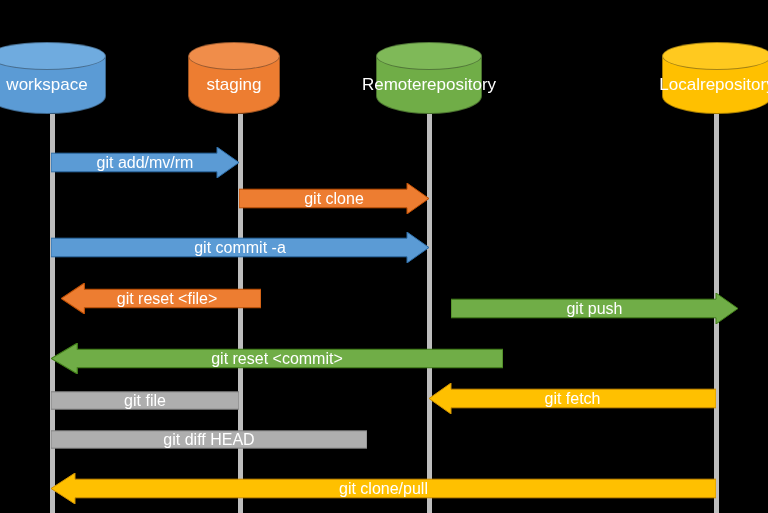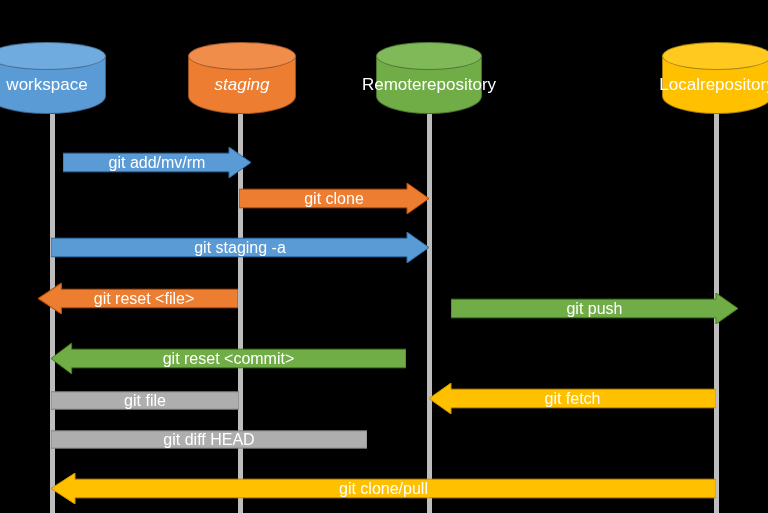--- a/index.html
+++ b/index.html
@@ -91,21 +91,21 @@
   }
 </style>
 </head>
 <body>
 
 <div id="stage">
     <div class="lifeline" style="left: 50px; top: 114px; height: 399px; background: rgb(189, 189, 189);"></div>
     <div class="lifeline" style="left: 238px; top: 114px; height: 399px; background: rgb(189, 189, 189);"></div>
     <div class="lifeline" style="left: 427px; top: 114px; height: 399px; background: rgb(189, 189, 189);"></div>
     <div class="lifeline" style="left: 714px; top: 114px; height: 399px; background: rgb(189, 189, 189);"></div>
-    <div class="arrow" style="left: 51px; top: 147px; width: 188px; height: 31px; margin-left: 12px;">
+    <div class="arrow" style="left: 51px; top: 147px; width: 188px; height: 31px;">
       <div class="shape">
         <svg viewBox="0 0 188 31" preserveAspectRatio="none">
           <polygon points="0,6.2 166,6.2 166,0 188,15.5 166,31 166,24.8 0,24.8" fill="#5b9bd5" stroke="#2d6da7" stroke-width="1"></polygon>
         </svg>
       </div>
       <span class="lbl">git add/mv/rm</span>
     </div>
     <div class="arrow" style="left: 239px; top: 183px; width: 190px; height: 31px;">
       <div class="shape">
         <svg viewBox="0 0 190 31" preserveAspectRatio="none">
@@ -113,39 +113,39 @@
         </svg>
       </div>
       <span class="lbl">git clone</span>
     </div>
     <div class="arrow" style="left: 51px; top: 232px; width: 378px; height: 31px;">
       <div class="shape">
         <svg viewBox="0 0 378 31" preserveAspectRatio="none">
           <polygon points="0,6.2 356,6.2 356,0 378,15.5 356,31 356,24.8 0,24.8" fill="#5b9bd5" stroke="#2d6da7" stroke-width="1"></polygon>
         </svg>
       </div>
-      <span class="lbl">git staging -a</span>
-    </div>
-    <div class="arrow" style="left: 38px; top: 283px; width: 188px; height: 31px; padding-left: 12px;">
+      <span class="lbl">git commit -a</span>
+    </div>
+    <div class="arrow" style="left: 61px; top: 283px; width: 188px; height: 31px; padding-left: 12px;">
       <div class="shape">
         <svg viewBox="0 0 188 31" preserveAspectRatio="none">
           <polygon points="188,6.2 22,6.2 22,0 0,15.5 22,31 22,24.8 188,24.8" fill="#ed7d31" stroke="#bf4f03" stroke-width="1"></polygon>
         </svg>
       </div>
       <span class="lbl">git reset &lt;file&gt;</span>
     </div>
     <div class="arrow" style="left: 451px; top: 293px; width: 287px; height: 31px;">
       <div class="shape">
         <svg viewBox="0 0 287 31" preserveAspectRatio="none">
           <polygon points="0,6.2 265,6.2 265,0 287,15.5 265,31 265,24.8 0,24.8" fill="#70ad47" stroke="#427f19" stroke-width="1"></polygon>
         </svg>
       </div>
       <span class="lbl">git push</span>
     </div>
-    <div class="arrow" style="left: 51px; top: 343px; width: 355px; height: 31px;">
+    <div class="arrow" style="left: 51px; top: 343px; width: 452px; height: 31px;">
       <div class="shape">
         <svg viewBox="0 0 378 31" preserveAspectRatio="none">
           <polygon points="378,6.2 22,6.2 22,0 0,15.5 22,31 22,24.8 378,24.8" fill="#70ad47" stroke="#427f19" stroke-width="1"></polygon>
         </svg>
       </div>
       <span class="lbl">git reset &lt;commit&gt;</span>
     </div>
     <div class="arrow" style="left: 429px; top: 383px; width: 287px; height: 31px; text-align: right;">
       <div class="shape">
         <svg viewBox="0 0 287 31" preserveAspectRatio="none">
@@ -178,21 +178,21 @@
       </div>
       <span class="lbl">git clone/pull</span>
     </div>
     <div class="node" style="left: -12px; top: 42px; width: 118px; height: 76px;">
       <div class="cyl-body" style="background: rgb(91, 155, 213);"></div>
       <div class="cyl-top" style="background: rgb(111, 171, 223);"></div>
       <div class="cyl-label">
         <div>workspace</div>
       </div>
     </div>
-    <div class="node" style="left: 188px; top: 42px; width: 108px; height: 76px; font-style: italic;">
+    <div class="node" style="left: 188px; top: 42px; width: 92px; height: 76px;">
       <div class="cyl-body" style="background: rgb(237, 125, 49);"></div>
       <div class="cyl-top" style="background: rgb(240, 141, 74);"></div>
       <div class="cyl-label">
         <div>staging</div>
       </div>
     </div>
     <div class="node" style="left: 376px; top: 42px; width: 106px; height: 76px;">
       <div class="cyl-body" style="background: rgb(112, 173, 71);"></div>
       <div class="cyl-top" style="background: rgb(127, 185, 88);"></div>
       <div class="cyl-label">

